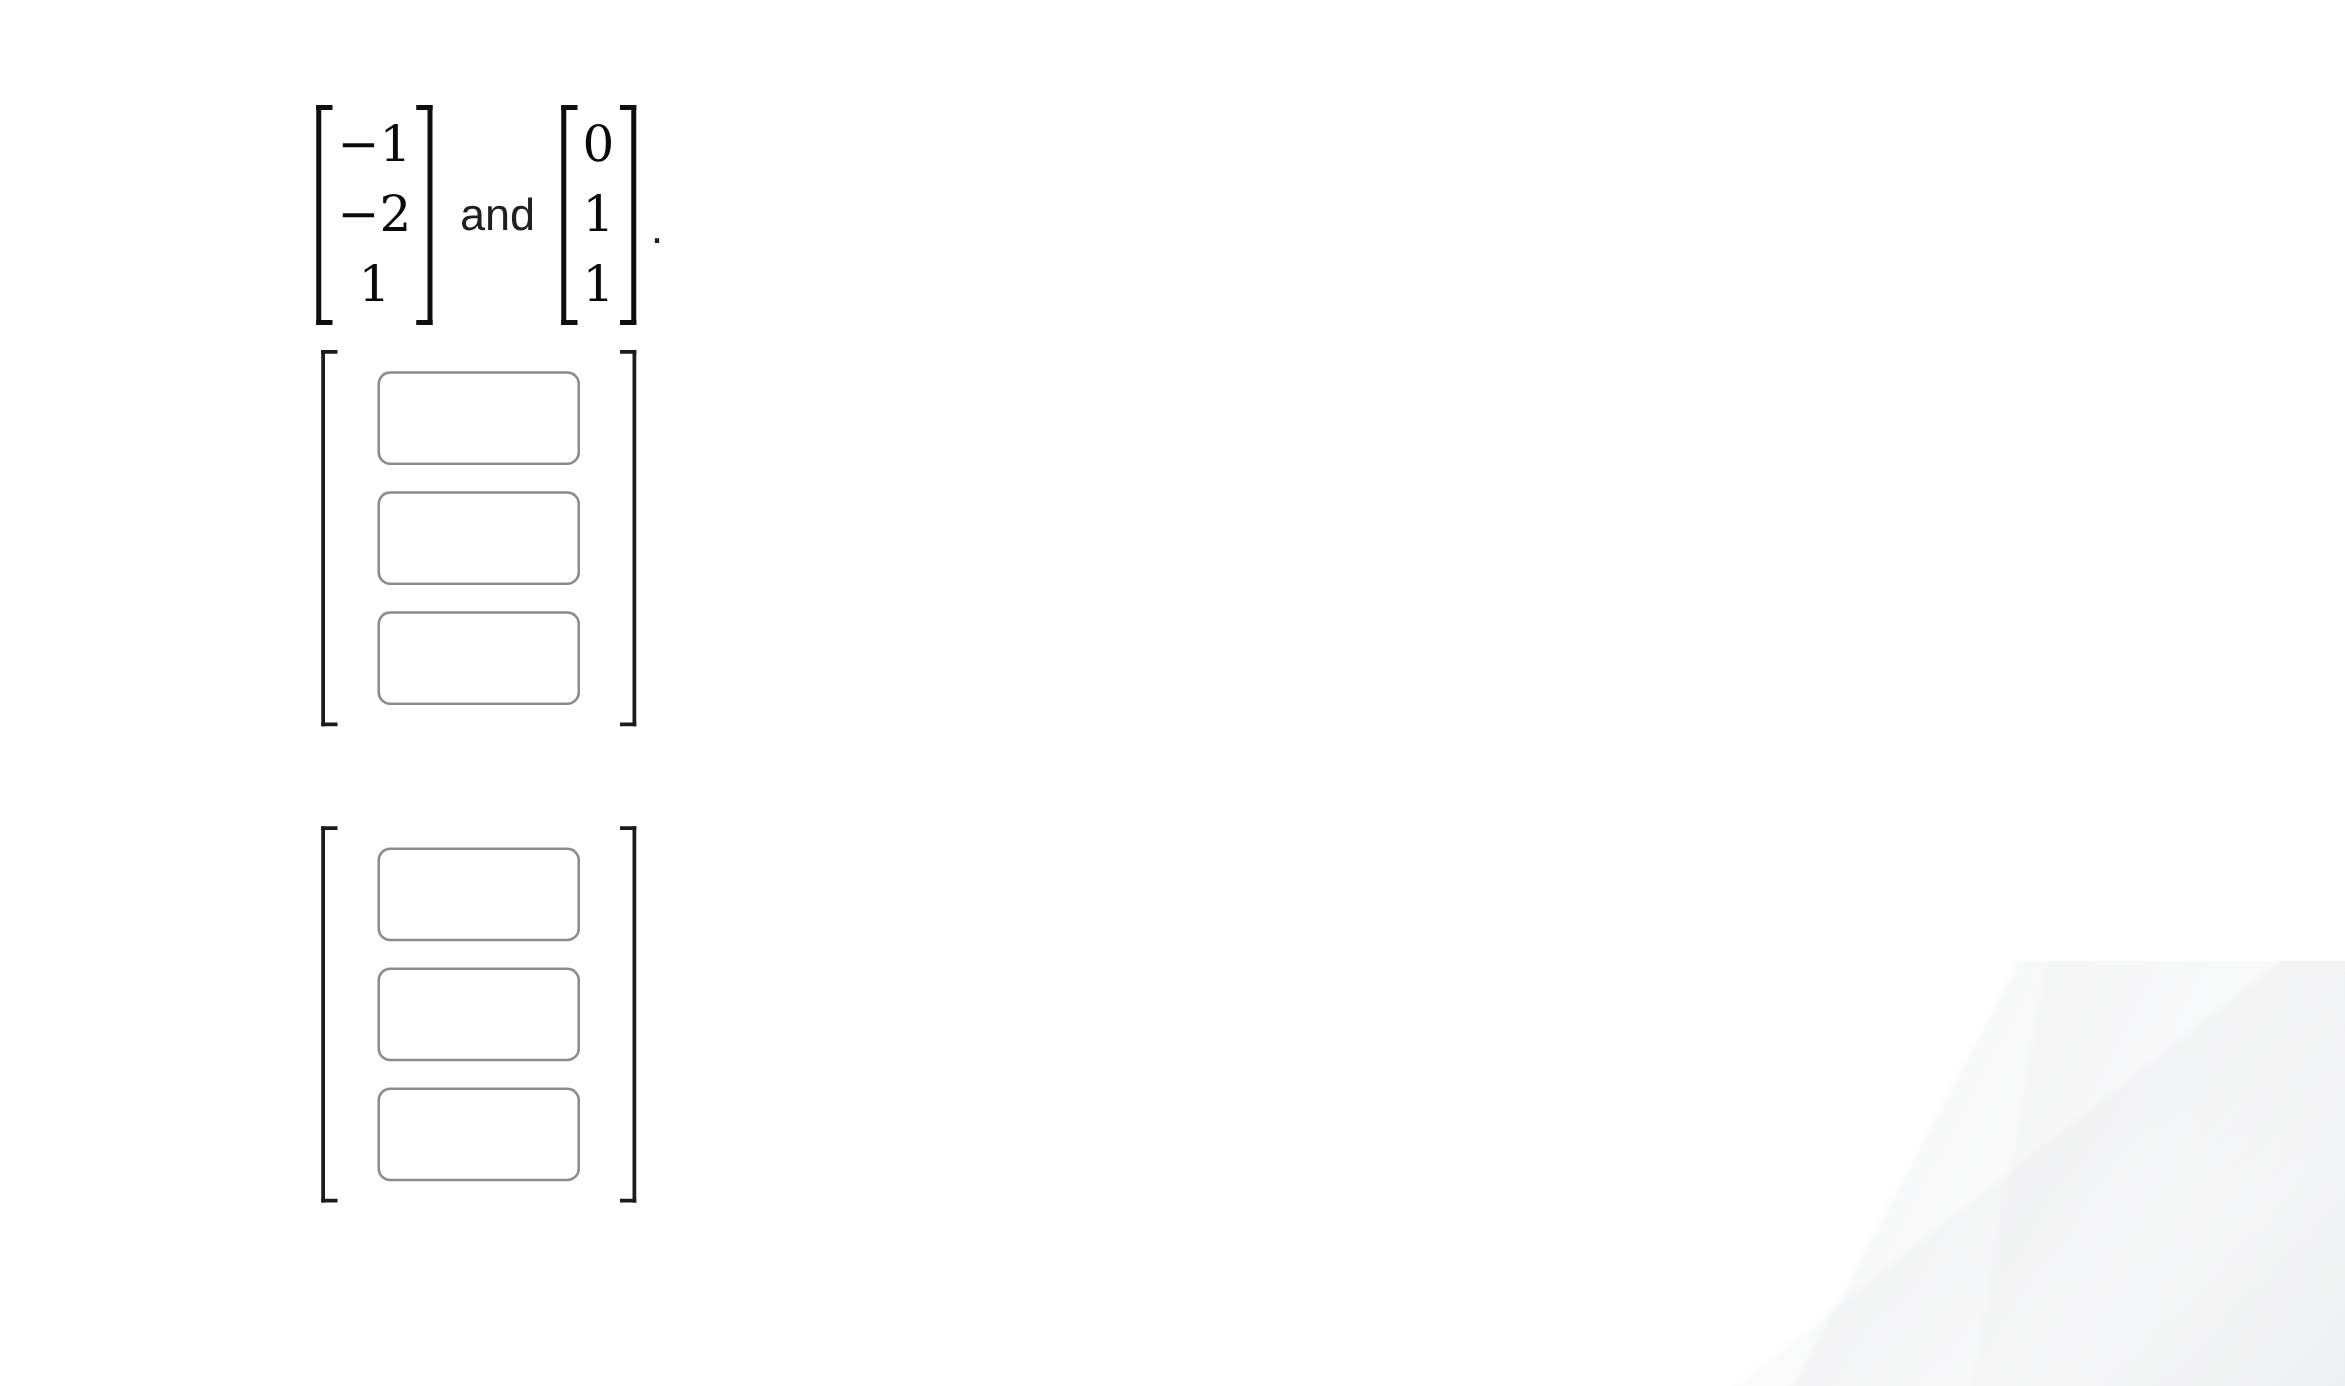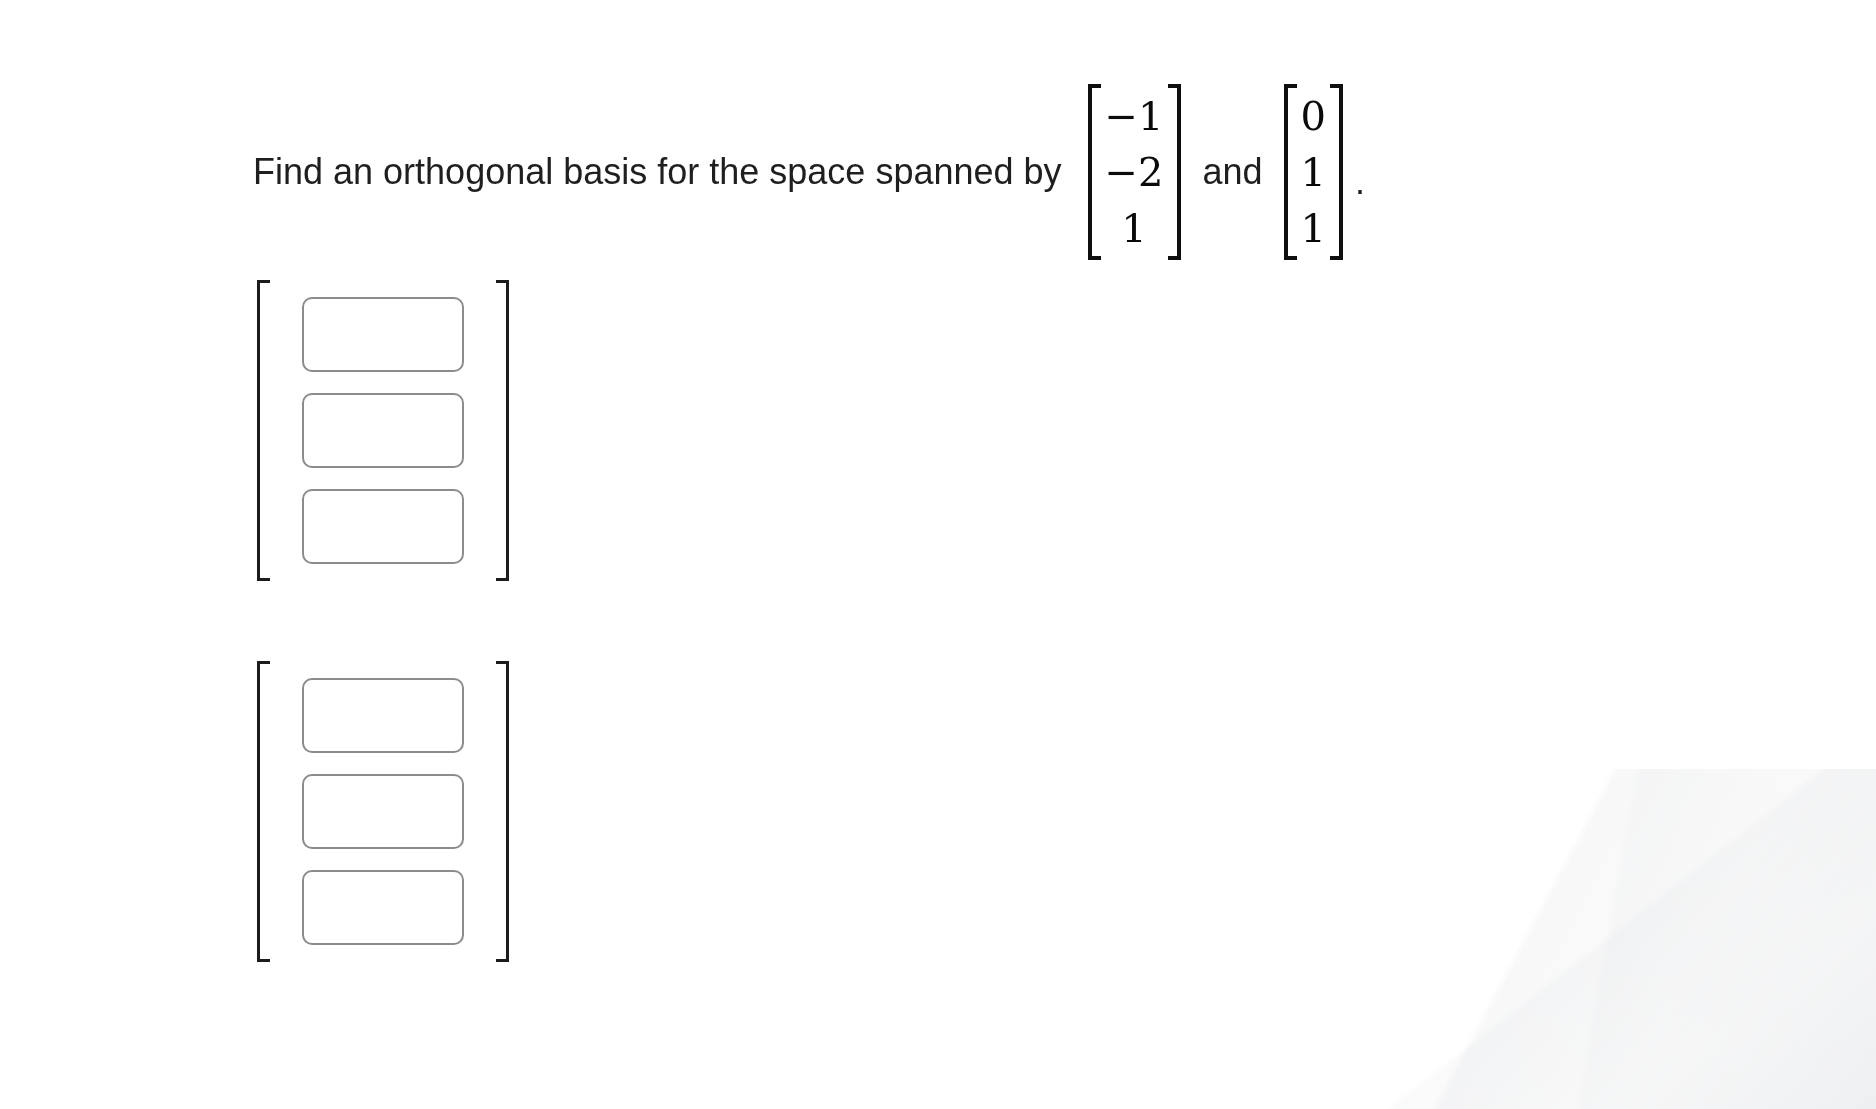--- a/index.html
+++ b/index.html
@@ -109,21 +109,20 @@
     background:
       linear-gradient(118deg, rgba(255,255,255,0) 47%, rgba(150,158,168,0.07) 48%, rgba(150,158,168,0.03) 68%, rgba(150,158,168,0.09) 100%),
       linear-gradient(142deg, rgba(255,255,255,0) 55%, rgba(150,158,168,0.05) 56%, rgba(150,158,168,0.02) 78%, rgba(150,158,168,0.06) 100%),
       linear-gradient(100deg, rgba(255,255,255,0) 58%, rgba(150,158,168,0.04) 59%, rgba(150,158,168,0.02) 100%);
   }
 </style>
 </head>
 <body>
 
 <div class="problem-row">
-  <span class="prompt-text">Find an orthogonal basis for the space spanned by</span>
 
   <span class="bmatrix">
     <span class="mrow">−1</span>
     <span class="mrow">−2</span>
     <span class="mrow">1</span>
   </span>
 
   <span class="conj-text">and</span>
 
   <span class="bmatrix">

